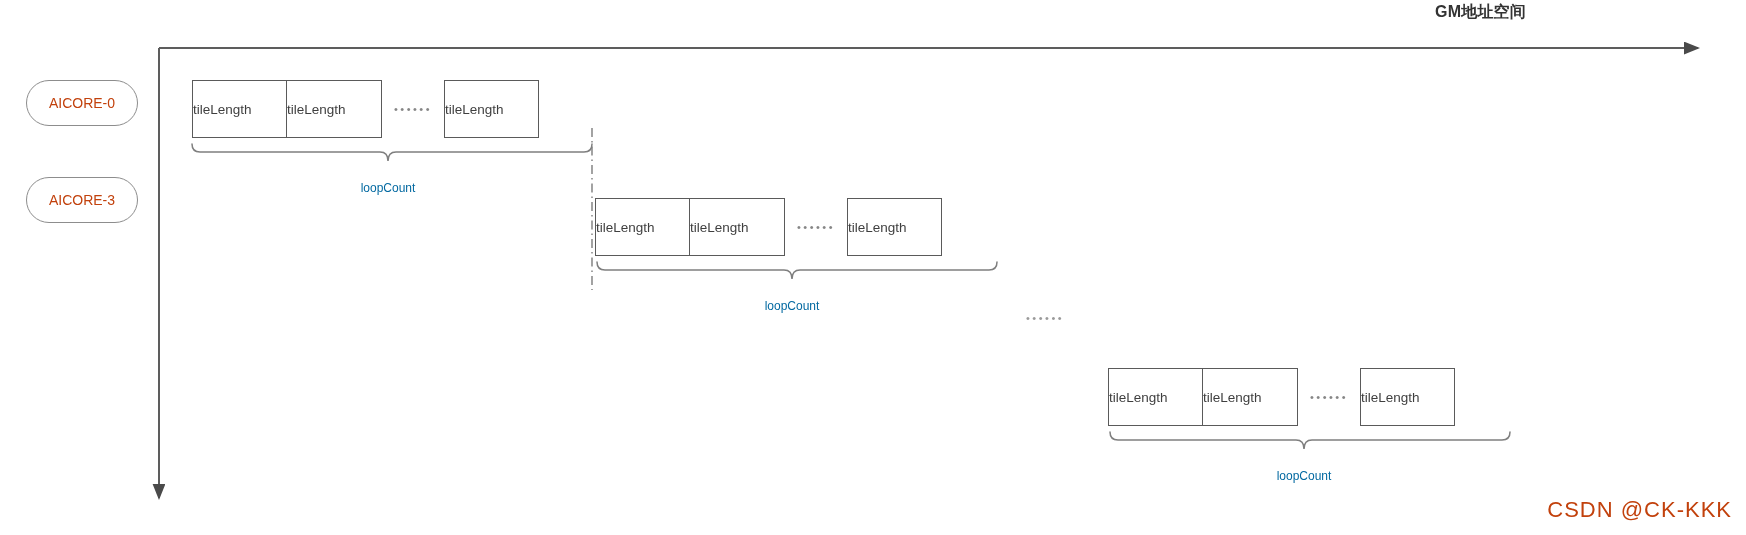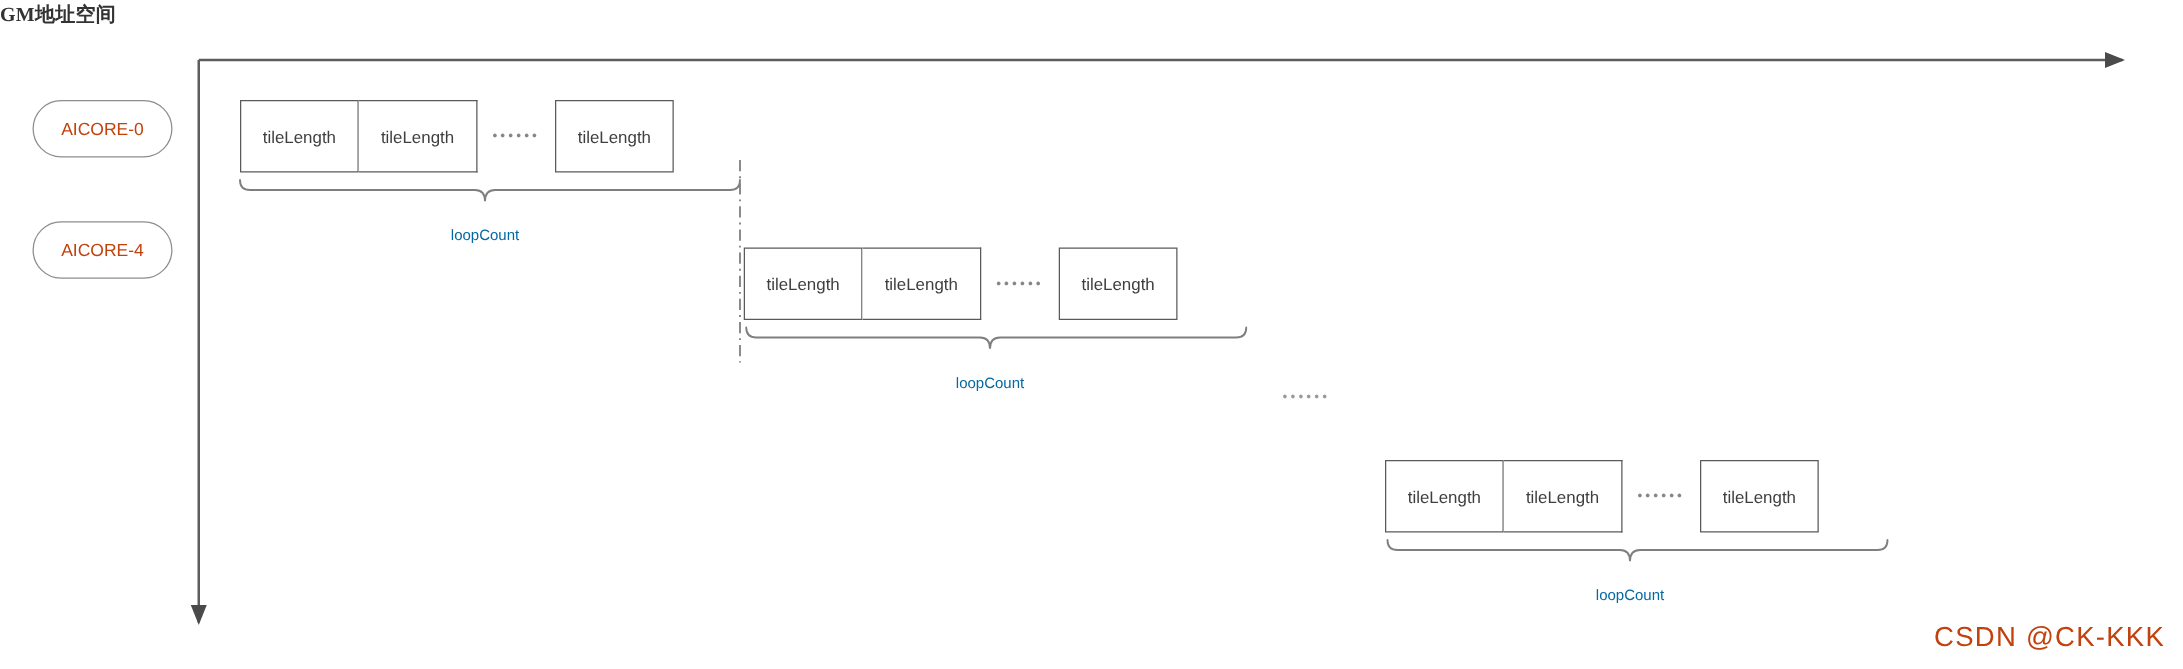--- a/index.html
+++ b/index.html
@@ -18,26 +18,25 @@
     background: #ffffff;
     overflow: hidden;
   }
 
   
   .diagram-title {
     position: absolute;
     left: 0;
     top: 2px;
     width: 1526px;
-    text-align: left;
+    text-align: right;
     font-size: 16px;
     font-weight: bold;
     color: #333333;
     letter-spacing: 0.2px;
-    font-family: Liberation Serif, serif;
   }
 
   
   #vector-layer {
     position: absolute;
     left: 0;
     top: 0;
     width: 1746px;
     height: 535px;
     pointer-events: none;
@@ -66,21 +65,21 @@
     align-items: center;
     height: 58px;
   }
   .tile-box {
     width: 95px;
     height: 58px;
     border: 1.5px solid #5a5a5a;
     background: #ffffff;
     display: flex;
     align-items: center;
-    justify-content: center;
+    justify-content: flex-start;
     font-size: 13.5px;
     color: #3f3f3f;
     box-sizing: border-box;
   }
   .tile-box.adjacent-left {
     border-left: none;
   }
   .ellipsis-gap {
     width: 62px;
     display: flex;
@@ -156,21 +155,21 @@
 
     <path d="M 597,262 q 0,8 8,8 L 784,270 q 8,0 8,9 q 0,-9 8,-9 L 989,270 q 8,0 8,-8" stroke="#7f7f7f" stroke-width="1.5" fill="none" stroke-linecap="round"></path>
 
     <path d="M 1110,432 q 0,8 8,8 L 1296,440 q 8,0 8,9 q 0,-9 8,-9 L 1502,440 q 8,0 8,-8" stroke="#7f7f7f" stroke-width="1.5" fill="none" stroke-linecap="round"></path>
   </svg>
 
   <div class="core-pill" style="left:26px; top:80px;">
     <span>AICORE-0</span>
   </div>
   <div class="core-pill" style="left:26px; top:177px;">
-    <span>AICORE-4</span>
+    <span>AICORE-3</span>
   </div>
 
   <div class="tile-row" style="left:192px; top:80px;">
     <div class="tile-box">
       <span>tileLength</span>
     </div>
     <div class="tile-box adjacent-left">
       <span>tileLength</span>
     </div>
     <div class="ellipsis-gap">

